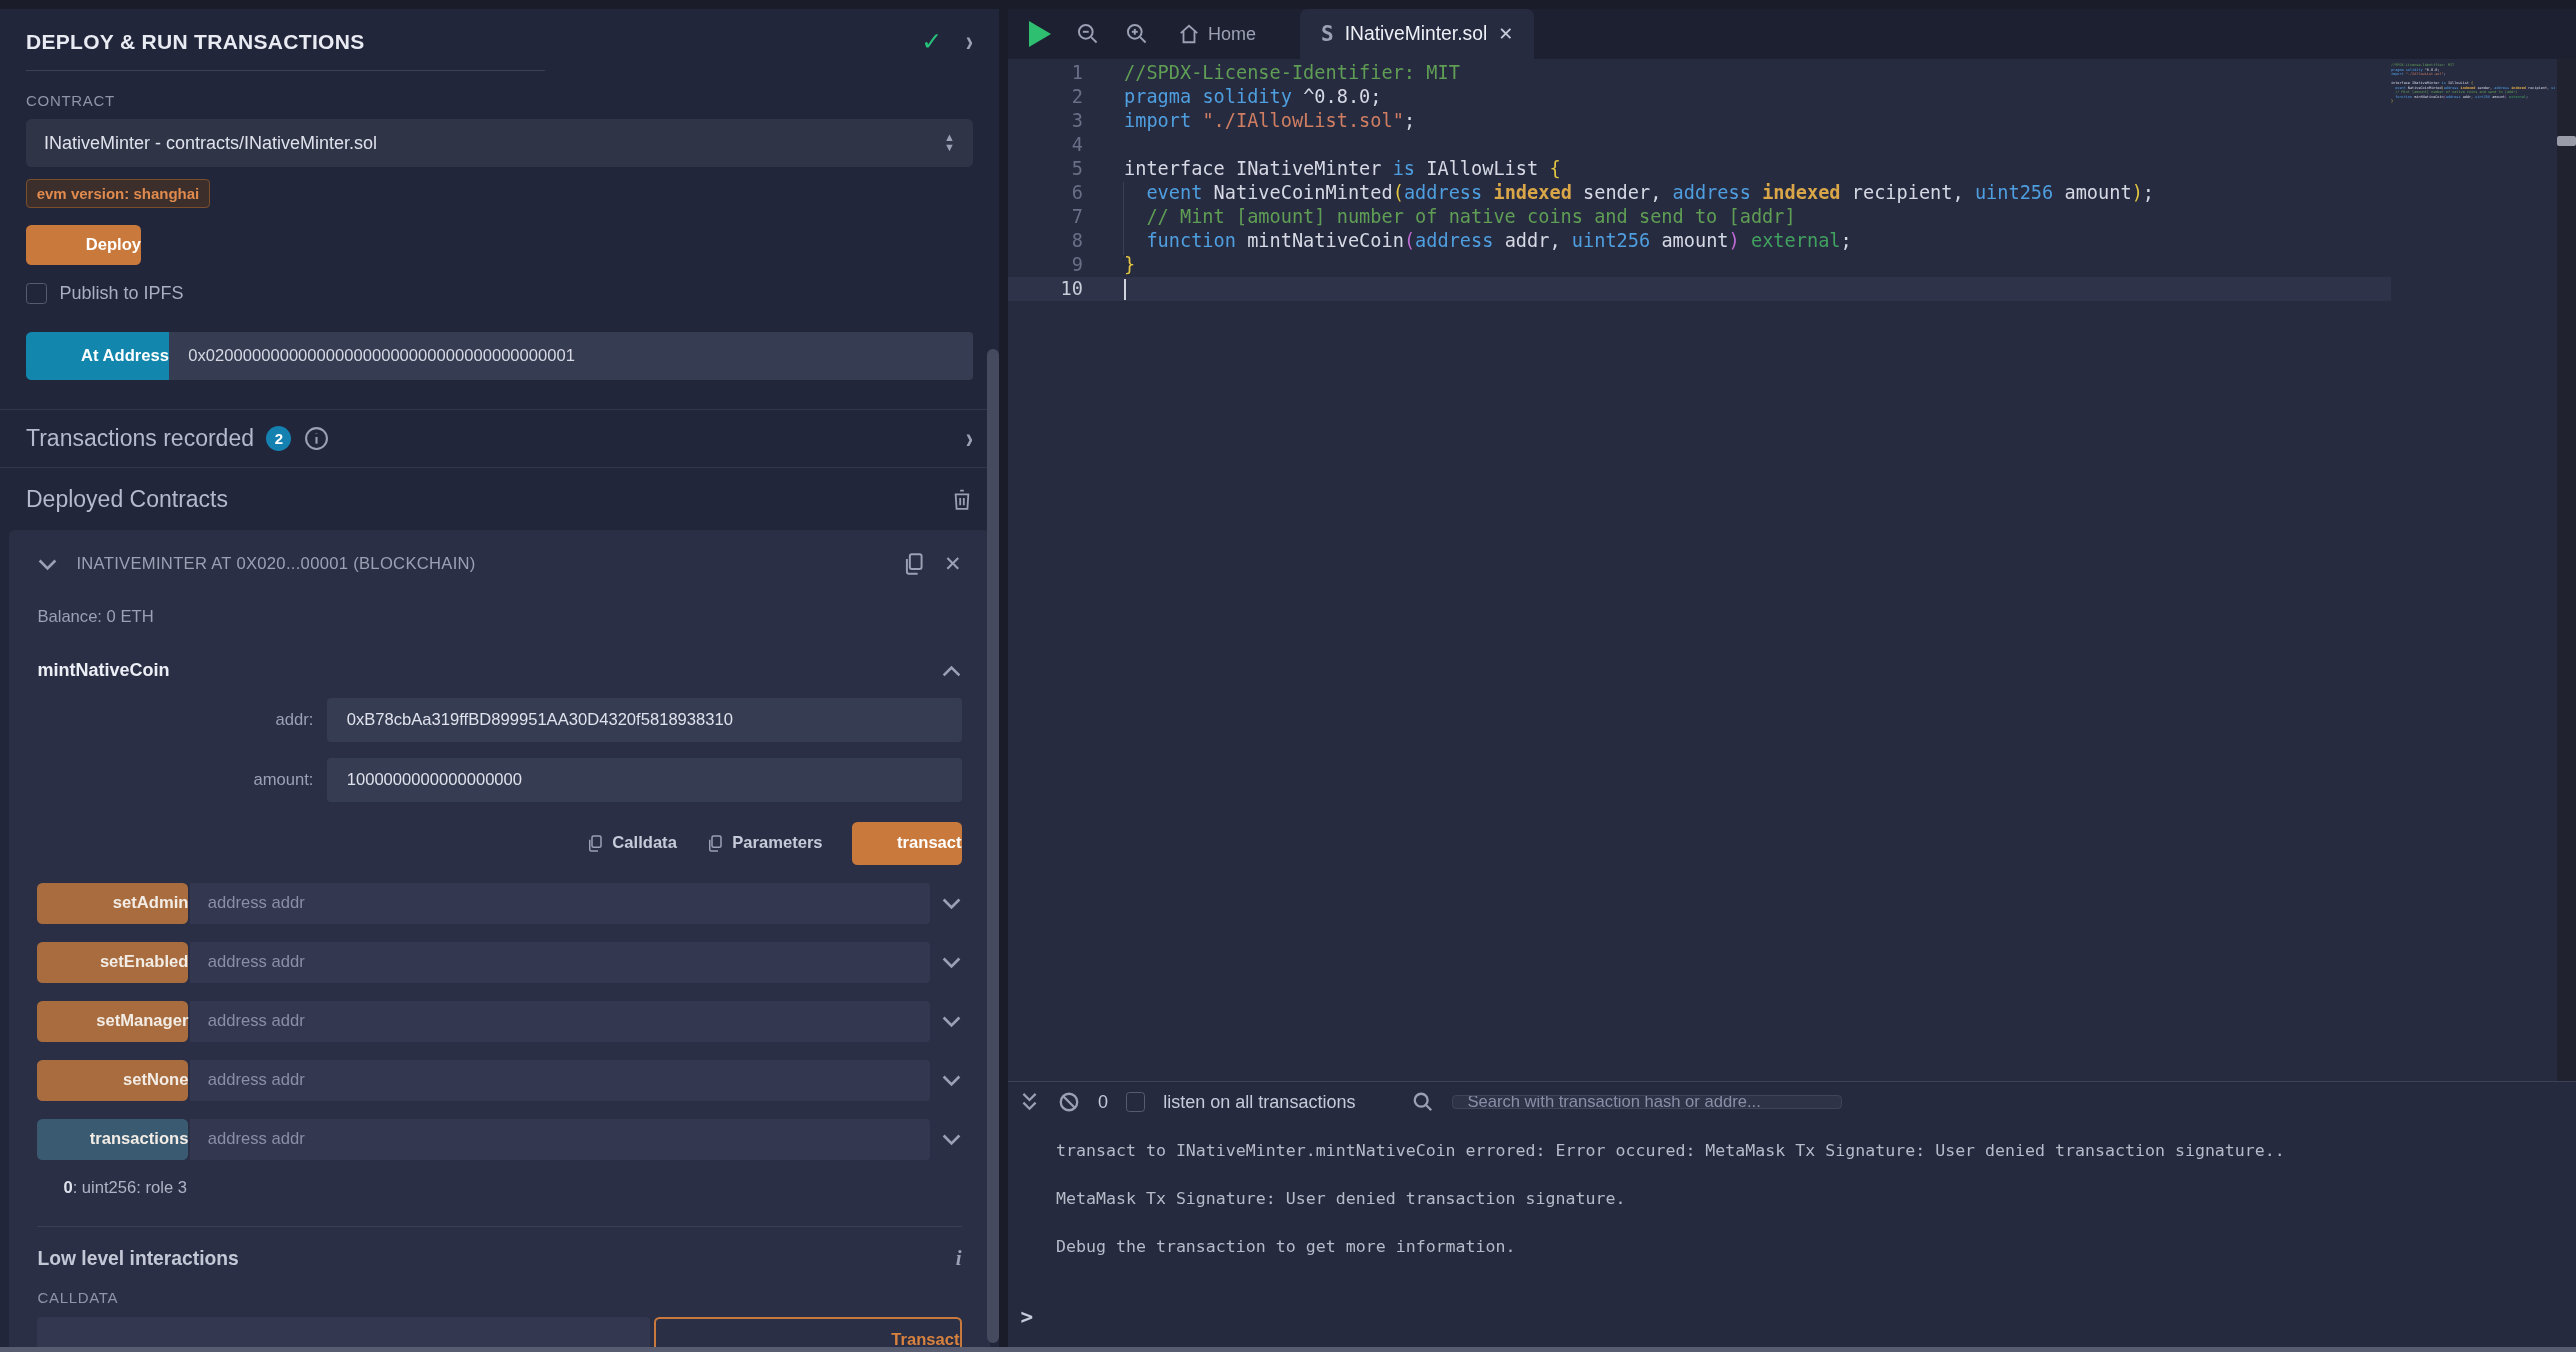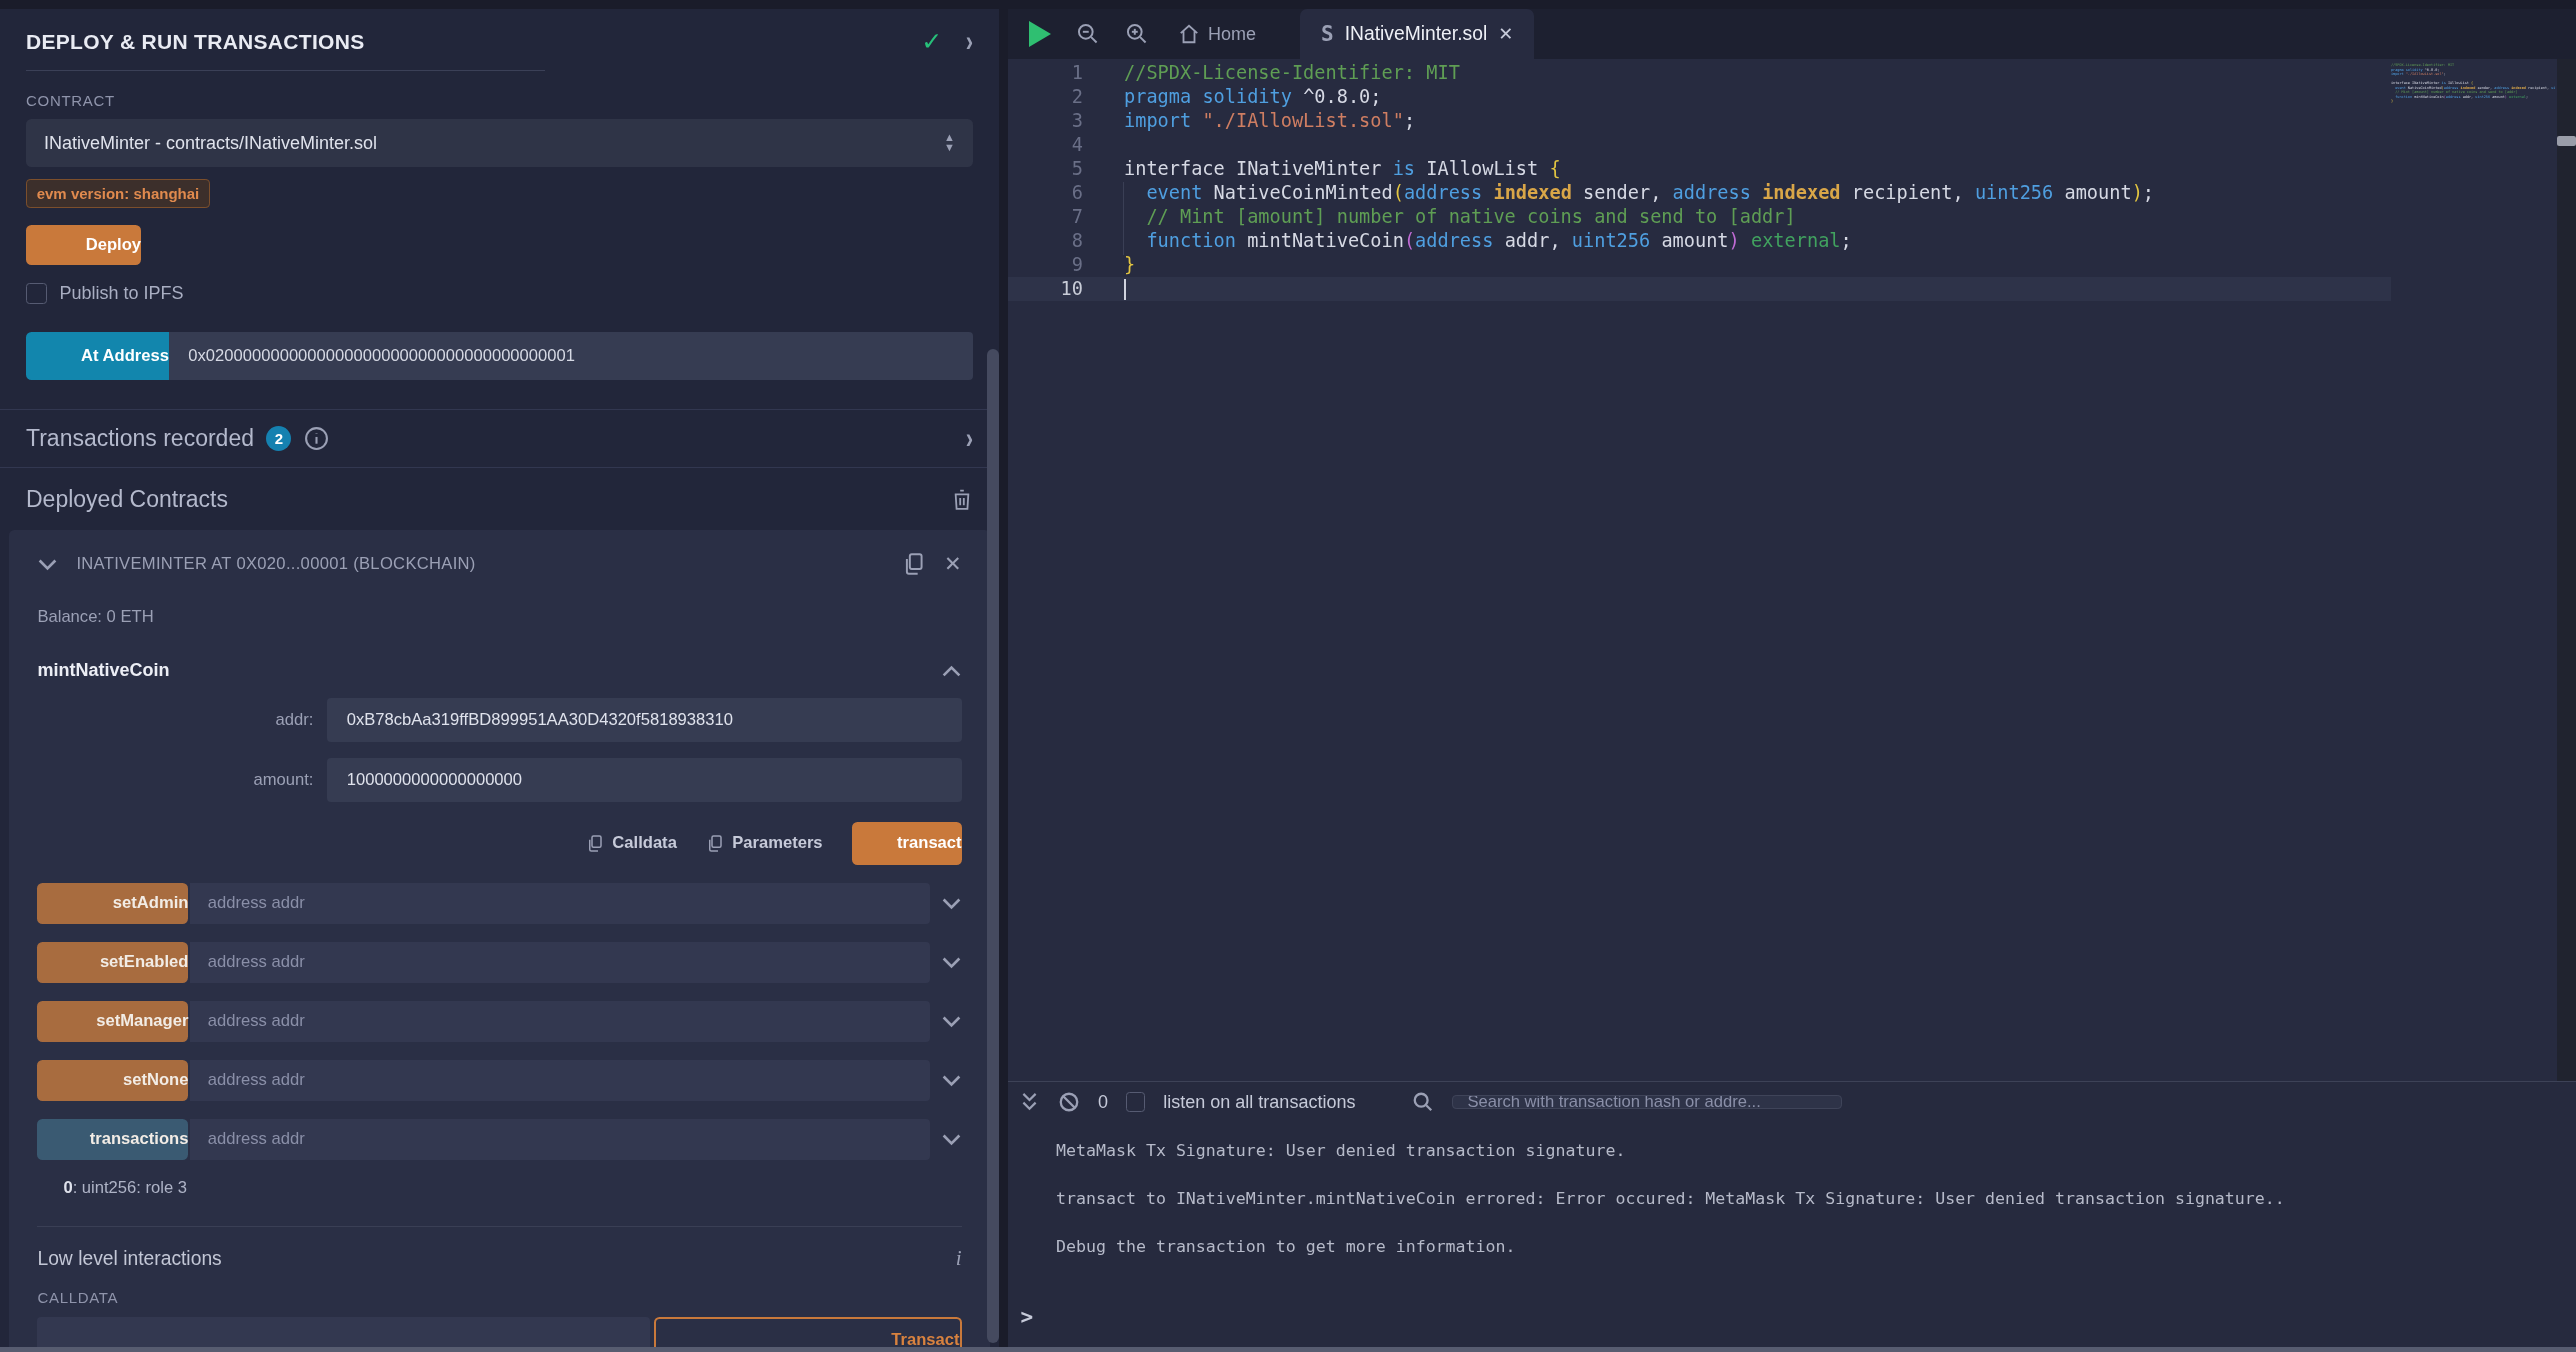--- a/index.html
+++ b/index.html
@@ -63,21 +63,21 @@
   .fn-row { margin-top:18px; display:flex; align-items:center; height:41px; }
   .fn-btn { width:151px; height:41px; border-radius:5.5px; color:#f2ece5; font-size:16.6px; font-weight:bold; flex:none; }
   .fn-btn.orange { background:#a86c3f; }
   .fn-btn.blue { background:#3a5a72; }
   .fn-input { flex:1; height:41px; margin-left:1.4px; background:#333850; border:none; border-radius:0 4.1px 4.1px 0; font-size:16.6px; color:#dfe2ec; padding:0 18px; outline:none; }
   .fn-input::placeholder, .field-input::placeholder, .ataddr-input::placeholder { color:#8a8fa8; }
   .fn-chev { margin-left:11px; flex:none; }
   .fn-result { margin-top:18px; padding-left:26px; font-size:16.6px; color:#aeb3c6; }
   .fn-result b { color:#dfe2ec; }
   .card-div { margin-top:28px; height:1.4px; background:#3a3f55; }
-  .lowlevel-row { margin-top:19.3px; display:flex; align-items:center; }
+  .lowlevel-row { margin-top:19.3px; display:flex; align-items:center;font-weight:bold; }
   .lowlevel-title { font-size:19.3px; color:#c3c7d6; flex:1; }
   .info-i { font-size:21px; color:#9ba0b5; font-style:italic; font-family:"Liberation Serif", serif; }
   .calldata-row { margin-top:11px; display:flex; height:46px; }
   .calldata-input { flex:1; background:#333850; border:none; border-radius:4.1px; outline:none; color:#dfe2ec; font-size:16.6px; padding:0 18px; }
   .btn-transact2 { width:308px; height:46px; margin-left:4.1px; background:transparent; border:2.1px solid #c9793b; border-radius:5.5px; color:#d8823f; font-size:16.6px; font-weight:bold; }
   .sp-scroll { position:absolute; left:987px; top:349px; width:12.4px; height:994px; background:#454a5f; border-radius:6.2px; }
 
   
   .editor { position:absolute; left:1008px; top:9px; width:1568px; height:1072px; background:#272b40; }
   .tabbar { height:50px; background:#1d2030; display:flex; align-items:center; }
@@ -371,22 +371,22 @@
       <span class="listen-label">listen on all transactions</span>
       <span class="icon" style="margin-left:39px">
         <svg class="i" width="22" height="22" viewBox="0 0 24 24" style="stroke-width:2.5">
             <circle cx="10" cy="10" r="7"></circle>
             <line x1="15.5" y1="15.5" x2="21" y2="21"></line>
           </svg>
       </span>
       <input class="term-search" placeholder="Search with transaction hash or addre..." style="">
     </div>
     <div class="term-msgs" id="term-msgs">
+        <div>transact to INativeMinter.mintNativeCoin errored: Error occured: MetaMask Tx Signature: User denied transaction signature..</div>
         <div>MetaMask Tx Signature: User denied transaction signature.</div>
-        <div>transact to INativeMinter.mintNativeCoin errored: Error occured: MetaMask Tx Signature: User denied transaction signature..</div>
         <div>Debug the transaction to get more information.</div>
       </div>
     <div class="term-prompt">&gt;</div>
   </div>
 
   <div class="bottom-bar"></div>
 </div>
 
 
 </body></html>

